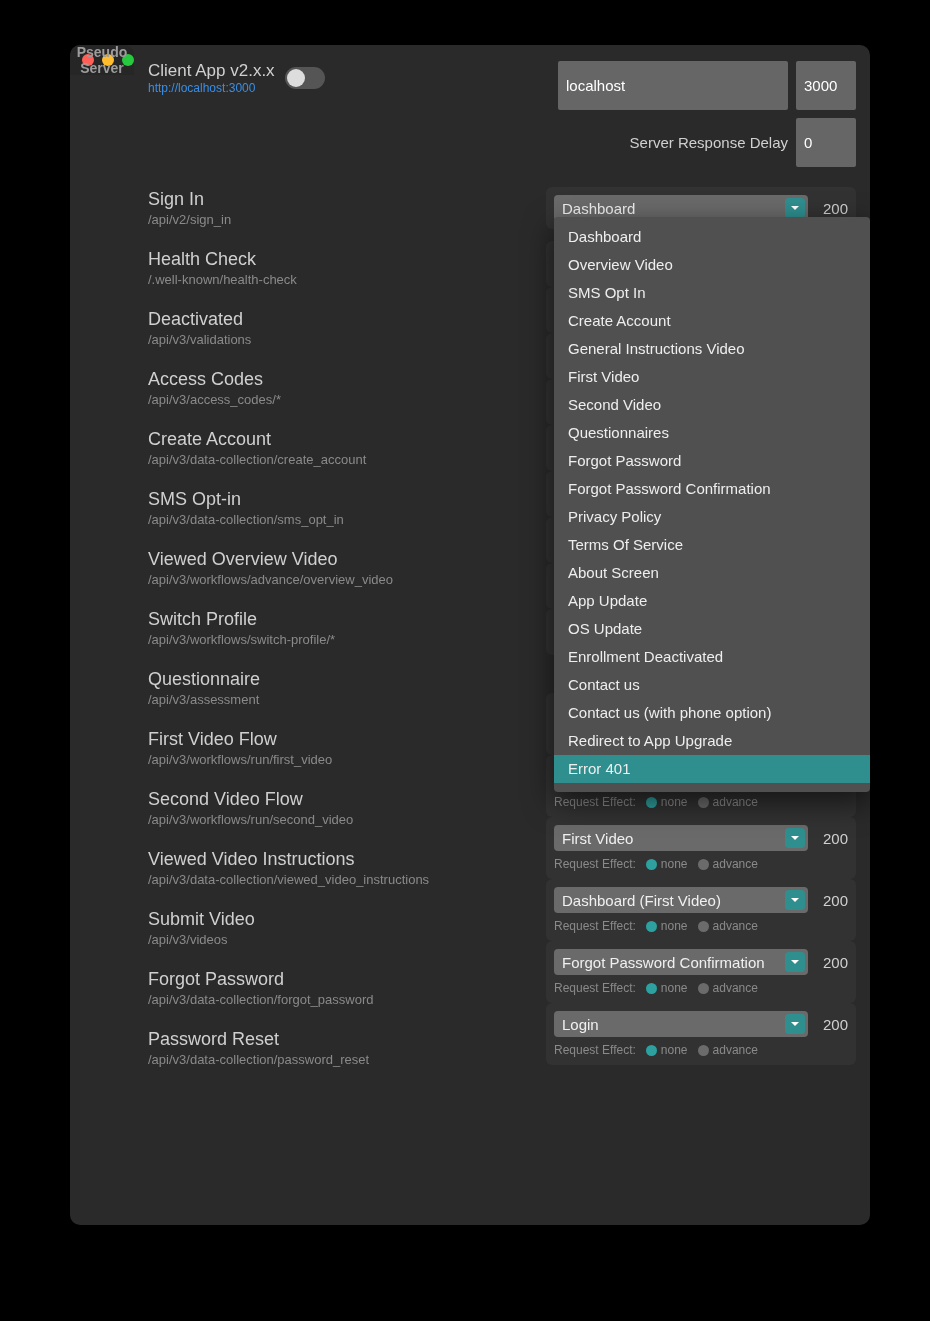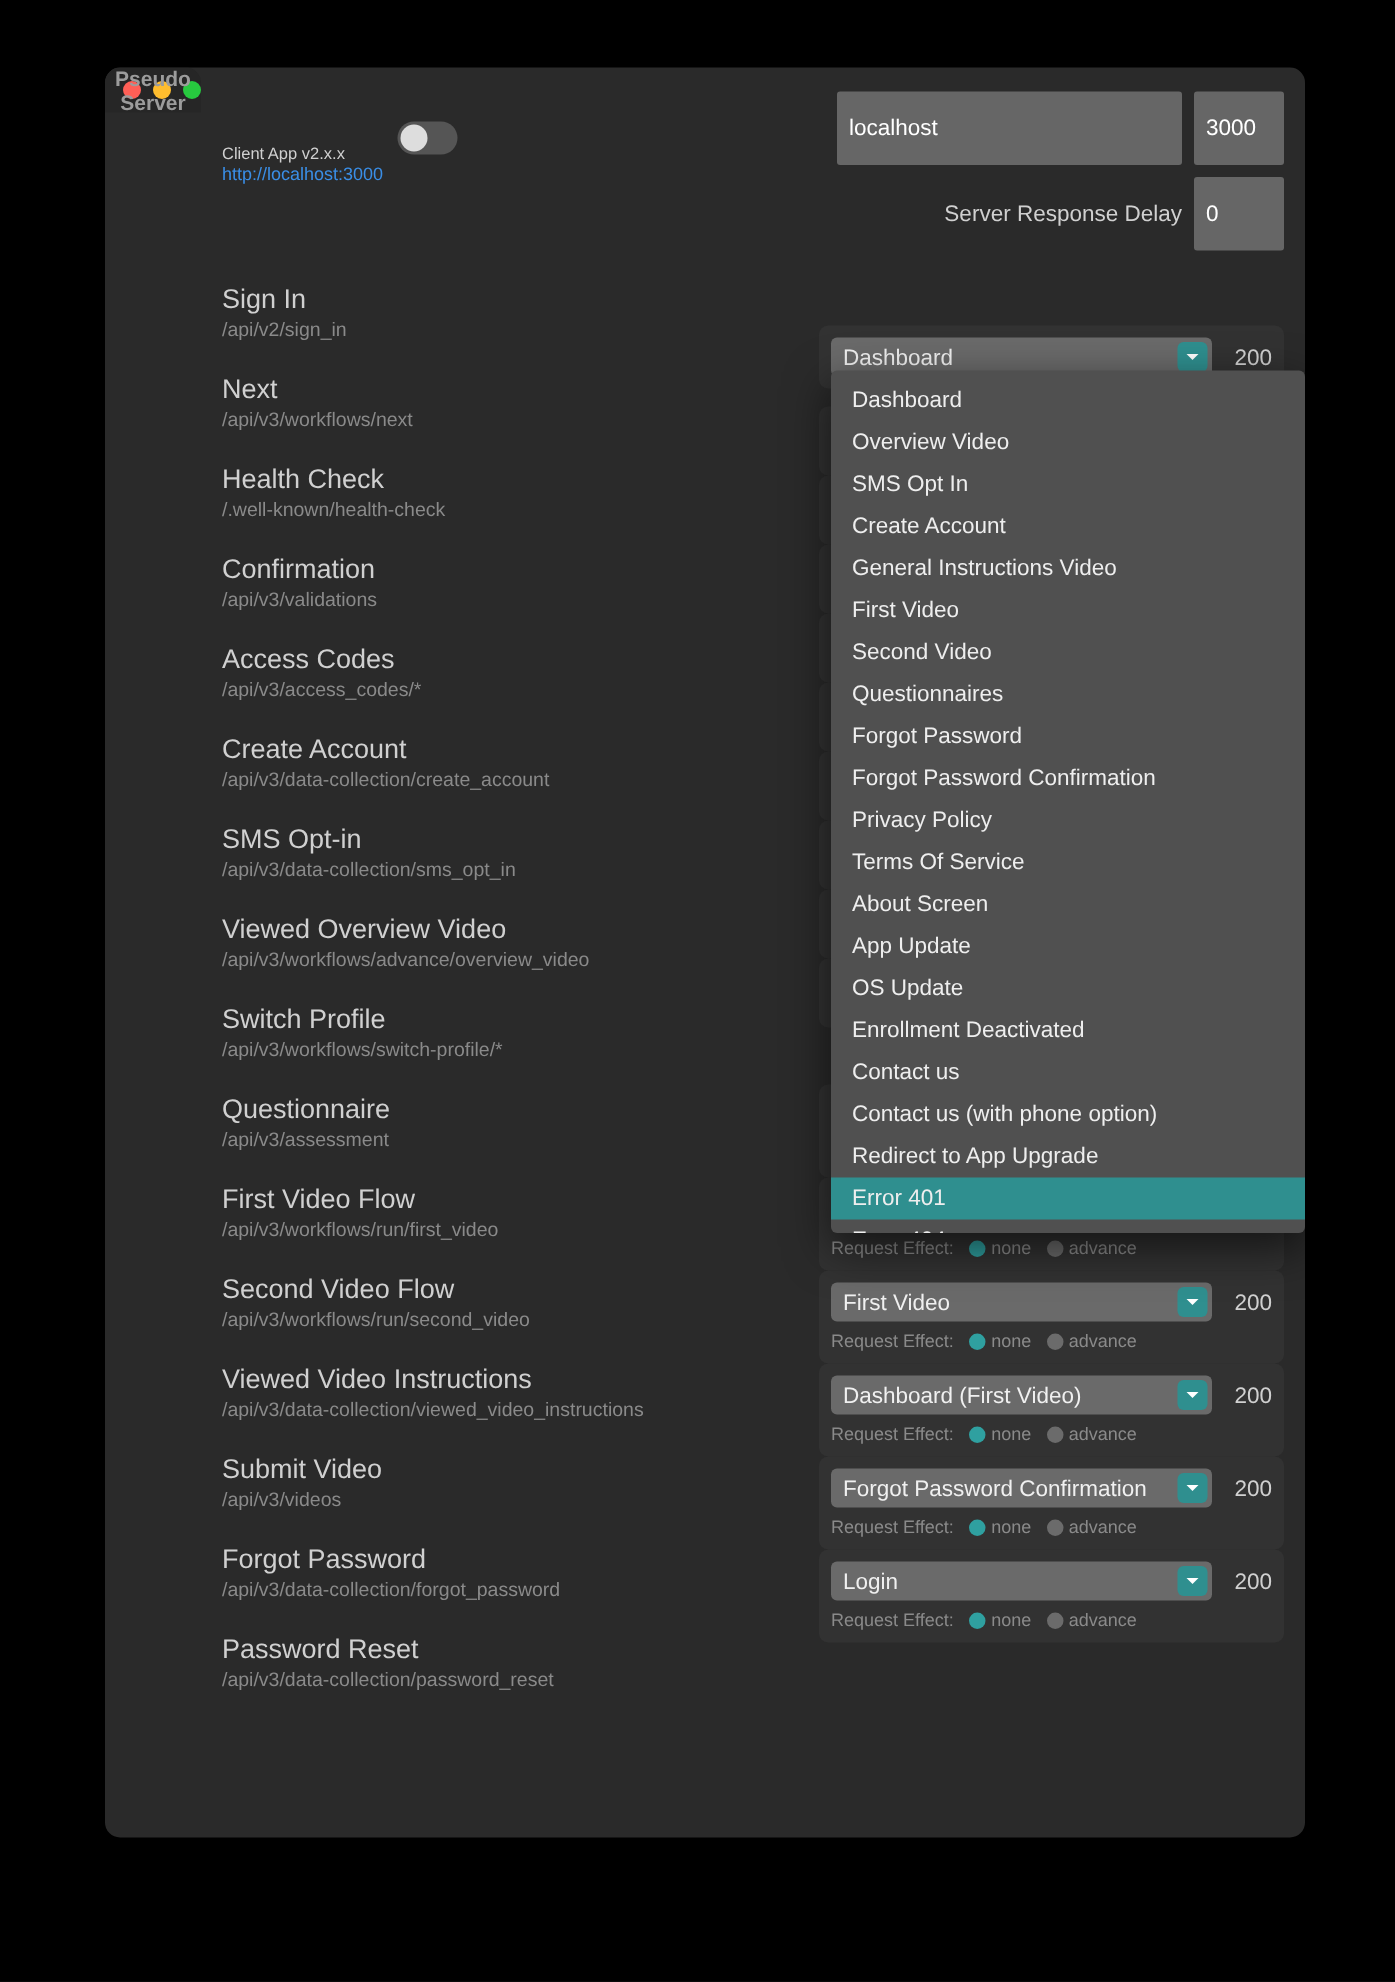--- a/index.html
+++ b/index.html
@@ -35,21 +35,21 @@
   .lights{display:flex;gap:8px;margin-left:12px;}
   .light{width:12px;height:12px;border-radius:50%;}
   .light.r{background:#ff5f56;}
   .light.y{background:#ffbd2e;}
   .light.g{background:#27c93f;}
   .titlebar-title{position:absolute;left:0;right:0;text-align:center;color:#9c9c9c;font-size:14px;font-weight:600;pointer-events:none;}
   .content{flex:1;padding:16px 14px;overflow:hidden;}
   
   .hdr{display:flex;align-items:flex-start;gap:20px;margin-bottom:18px;}
   .hdr-left{display:flex;align-items:center;gap:10px;}
-  .client-info .title{color:var(--text);font-size:11px;margin-top:36px;}
+  .client-info .title{color:var(--text);font-size:17px;}
   .client-info .link{color:var(--link);font-size:12px;}
   .toggle{
     width:40px;height:22px;border-radius:11px;background:#555;position:relative;flex-shrink:0;
   }
   .toggle .knob{position:absolute;left:2px;top:2px;width:18px;height:18px;border-radius:50%;background:#ddd;}
   .hdr-right{margin-left:auto;display:flex;flex-direction:column;gap:8px;align-items:flex-end;}
   .hdr-row1{display:flex;gap:8px;}
   .tin{background:var(--input-bg);border:none;color:#fff;font-size:15px;padding:16px 8px;border-radius:2px;}
   .tin.host{width:230px;}
   .tin.port{width:60px;}
@@ -130,29 +130,25 @@
     </div>
 
     <div class="cols">
       <div class="left" id="left-col">
 
       <div class="ep">
             <div class="name">Sign In</div>
                <div class="path">/api/v2/sign_in</div>
           </div>
           <div class="ep">
-            <div class="name">Next</div>
-               <div class="path">/api/v3/workflows/next</div>
-          </div>
-          <div class="ep">
             <div class="name">Health Check</div>
                <div class="path">/.well-known/health-check</div>
           </div>
           <div class="ep">
-            <div class="name">Confirmation</div>
+            <div class="name">Deactivated</div>
                <div class="path">/api/v3/validations</div>
           </div>
           <div class="ep">
             <div class="name">Access Codes</div>
                <div class="path">/api/v3/access_codes/*</div>
           </div>
           <div class="ep">
             <div class="name">Create Account</div>
                <div class="path">/api/v3/data-collection/create_account</div>
           </div>

